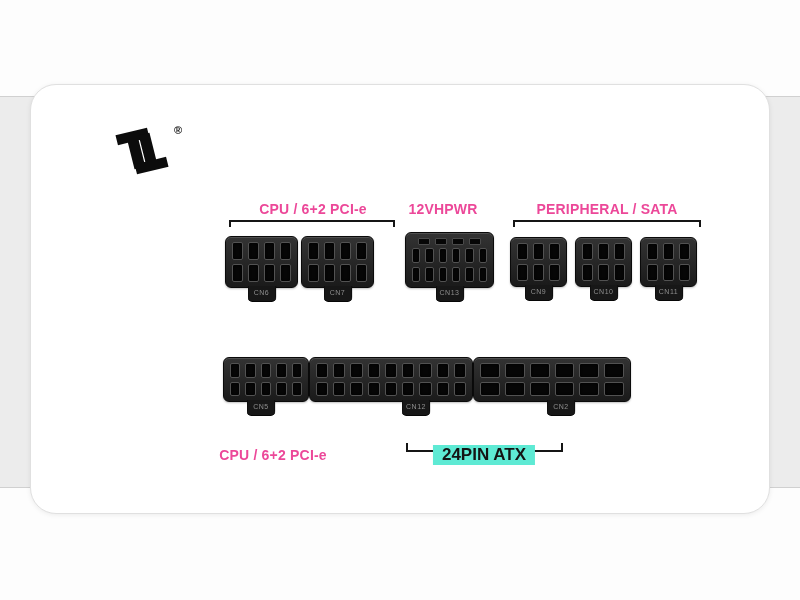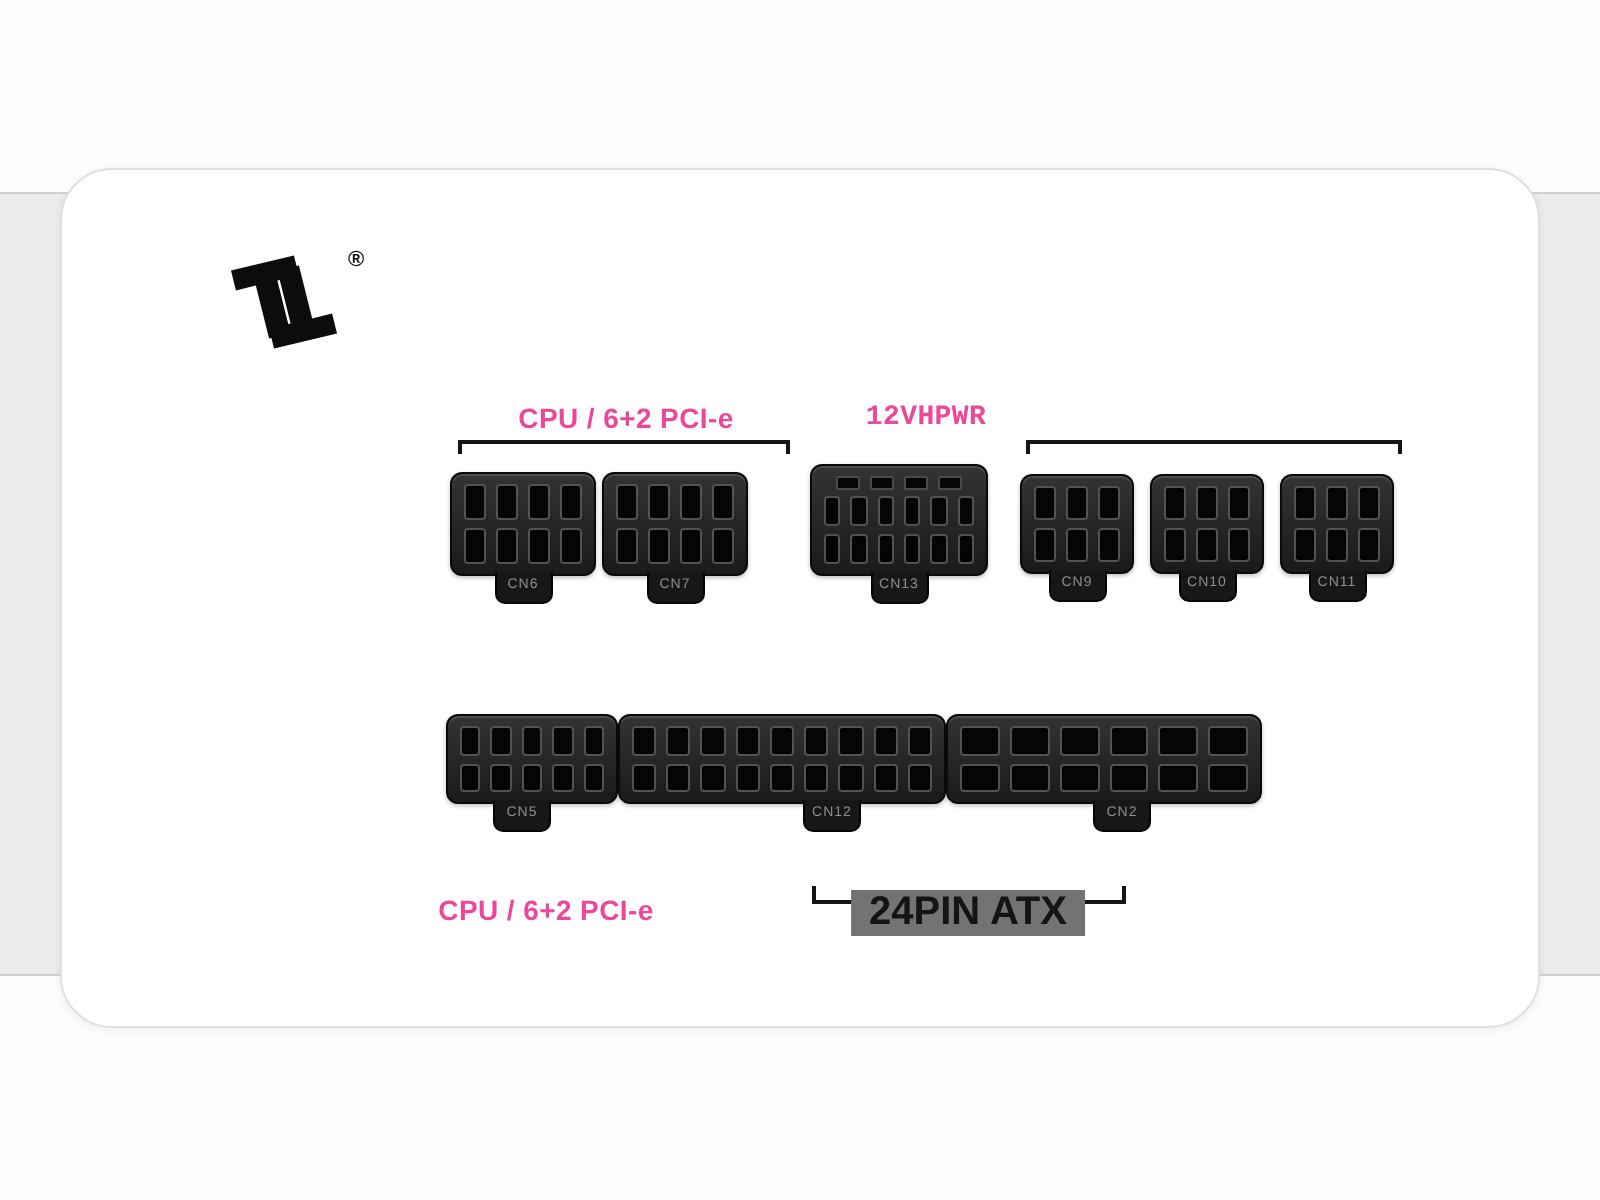--- a/index.html
+++ b/index.html
@@ -16,22 +16,22 @@
   .reg{font-size:11px;font-weight:bold;color:#111;margin:0 2px 0 3px;line-height:11px;}
   .brand{font-size:30px;font-weight:bold;color:#0c0c0c;letter-spacing:-0.5px;margin-left:4px;margin-top:8px;line-height:30px;}
 
   
   .group-label{position:absolute;transform:translateX(-50%);font-size:14px;font-weight:bold;
                color:#ec4899;white-space:nowrap;letter-spacing:0.2px;}
   .bracket-down{position:absolute;height:7px;border-top:2px solid #151515;border-left:2px solid #151515;
                 border-right:2px solid #151515;box-sizing:border-box;}
   .bracket-up{position:absolute;height:9px;border-bottom:2px solid #151515;border-left:2px solid #151515;
               border-right:2px solid #151515;box-sizing:border-box;}
-  .bracket-label{position:absolute;transform:translateX(-50%);background:#737373;padding:0 9px;
-                 font-size:20px;font-weight:bold;color:#141414;white-space:nowrap;}
+  .bracket-label{position:absolute;transform:translateX(-50%);background:#5eead4;padding:0 9px;
+                 font-size:17px;font-weight:bold;color:#141414;white-space:nowrap;}
 
   
   .connector{position:absolute;background:linear-gradient(180deg,#333333,#1a1a1a);
              border:1px solid #0a0a0a;border-radius:6px;box-sizing:border-box;
              box-shadow:inset 0 1px 0 rgba(255,255,255,0.14), 0 1px 2px rgba(0,0,0,0.25);
              display:flex;flex-direction:column;justify-content:center;padding:5px 6px;}
   .pin-grid{display:grid;gap:4px 5px;flex:1;}
   .pin{background:#060606;border:1px solid #525252;border-radius:2px;box-shadow:inset 0 0 3px #000;
        min-width:0;min-height:0;}
   .sense-row{display:flex;gap:5px;justify-content:center;margin-bottom:3px;}
@@ -56,22 +56,23 @@
           <path d="M3 12 L41 3 L44 15 L31 18 L39 50 L26 53 L18 21 L6 24 Z"></path>
           <path d="M67 50 L29 59 L26 47 L39 44 L31 12 L44 9 L52 41 L64 38 Z"></path>
         </g>
       </svg>
       <span class="reg">®</span>
     </div>
 
     <div class="group-label" style="left:282px;top:116px;">CPU / 6+2 PCI-e</div>
     <div class="bracket-down" style="left:198px;top:135px;width:166px;"></div>
 
-    <div class="group-label" style="left:432px;top:116px;font-family:Liberation Mono, monospace;">12VHPWR</div>
-
+    <div class="group-label" style="left:412px;top:116px;">12VHPWR</div>
+
+    <div class="group-label" style="left:576px;top:116px;">PERIPHERAL / SATA</div>
     <div class="bracket-down" style="left:482px;top:135px;width:188px;"></div>
 
     <div class="rows-layer" id="top-row">
         <div class="connector" style="left: 194px; top: 151px; width: 73px; height: 52px;">
           <div class="pin-grid" style="grid-template-columns: repeat(4, 1fr);">
             <div class="pin"></div>
             <div class="pin"></div>
             <div class="pin"></div>
             <div class="pin"></div>
             <div class="pin"></div>

